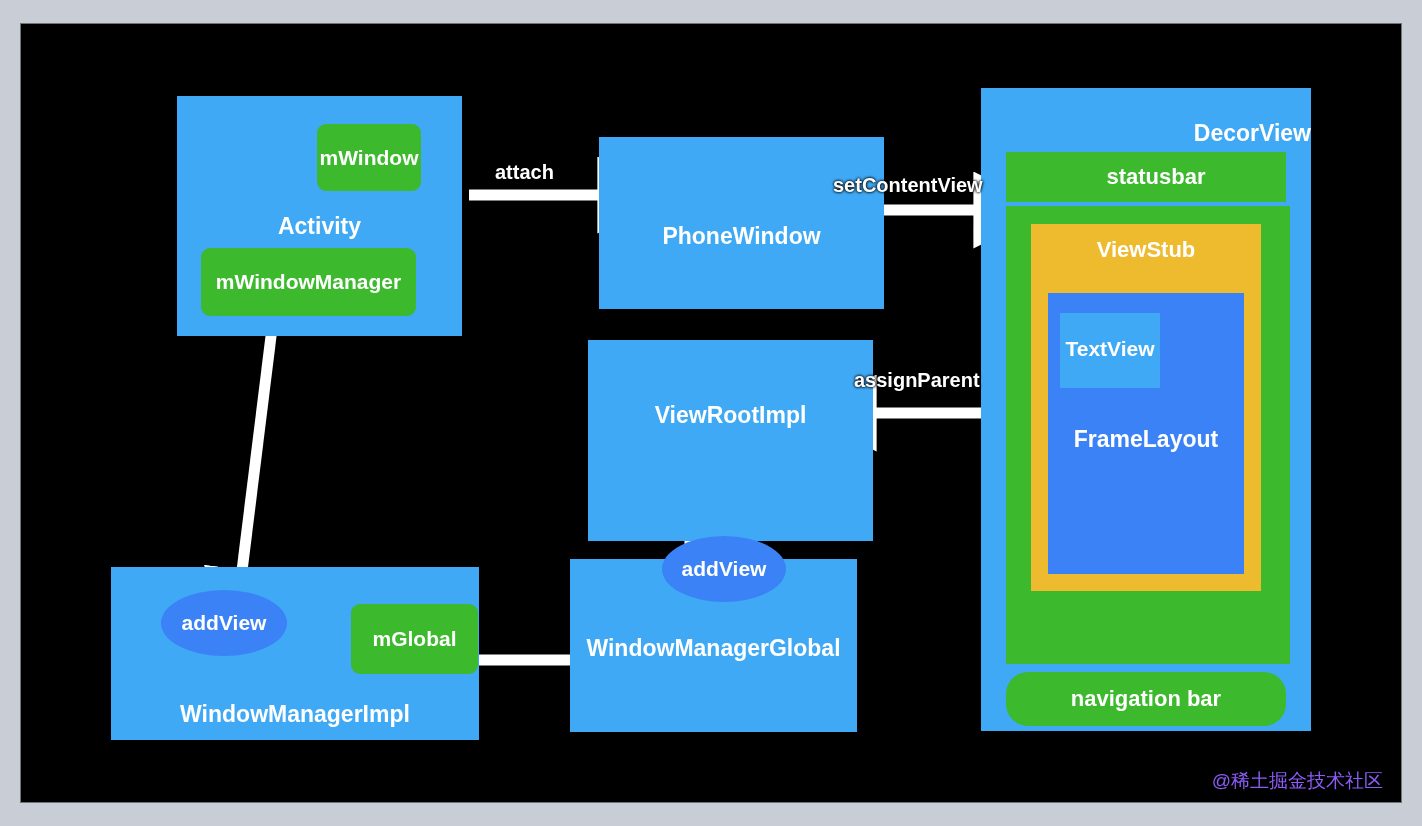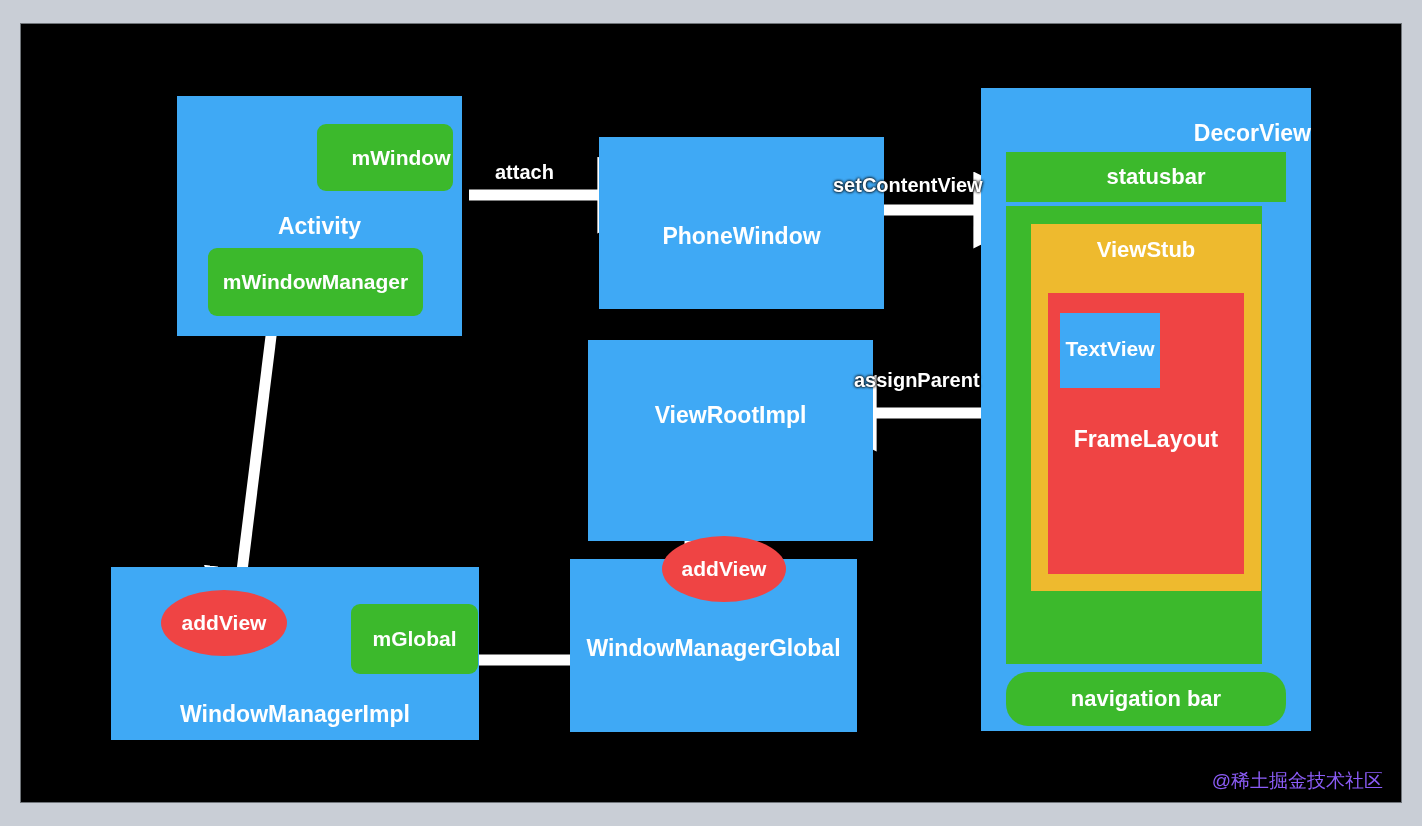--- a/index.html
+++ b/index.html
@@ -30,21 +30,21 @@
     position: absolute;
     box-sizing: border-box;
     color: #ffffff;
     font-weight: bold;
     text-align: center;
     white-space: nowrap;
   }
   .blue   { background: #3fa9f5; }
   .green  { background: #3cb92c; }
   .yellow { background: #eeba2e; }
-  .magenta{ background: #ef4444; }
+  .magenta{ background: #3b82f6; }
 
   .lbl {
     position: absolute;
     left: 0;
     right: 0;
     text-align: center;
     color: #ffffff;
     font-weight: bold;
     white-space: nowrap;
   }
@@ -124,25 +124,25 @@
       <g>
         <line x1="437" y1="636" x2="573" y2="636" stroke="#ffffff" stroke-width="11" marker-end="url(#ah-r)"></line>
       </g>
 
       <g>
         <line x1="253" y1="288" x2="219" y2="563" stroke="#ffffff" stroke-width="11" marker-end="url(#ah-r)"></line>
       </g>
     </svg>
 
     <div class="node blue" style="left:156px; top:72px; width:285px; height:240px;">
-      <div class="chip green rounded" style="left:140px; top:28px; width:104px; height:67px; font-size:21px;padding-left:32px;">
+      <div class="chip green rounded" style="left:140px; top:28px; width:104px; height:67px; font-size:21px;">
         <span>mWindow</span>
       </div>
       <div class="lbl" style="top:117px; font-size:23px;"><span>Activity</span></div>
-      <div class="chip green rounded" style="left:24px; top:152px; width:215px; height:68px; font-size:21px;margin-left:7px;">
+      <div class="chip green rounded" style="left:24px; top:152px; width:215px; height:68px; font-size:21px;">
         <span>mWindowManager</span>
       </div>
     </div>
 
     <div class="node blue" style="left:578px; top:113px; width:285px; height:172px;">
       <div class="lbl" style="top:86px; font-size:23px;"><span>PhoneWindow</span></div>
     </div>
 
     <div class="node blue" style="left:567px; top:316px; width:285px; height:201px;">
       <div class="lbl" style="top:62px; font-size:23px;"><span>ViewRootImpl</span></div>
@@ -165,21 +165,21 @@
       <div class="lbl" style="top:76px; font-size:23px;"><span>WindowManagerGlobal</span></div>
     </div>
 
     <div class="node blue" style="left:960px; top:64px; width:330px; height:643px;">
       <div class="lbl" style="top:32px; font-size:23px;text-align:right;"><span>DecorView</span></div>
 
       <div class="node green" style="left:25px; top:64px; width:280px; height:50px;">
         <div class="lbl" style="top:12px; font-size:22px;padding-left:20px;"><span>statusbar</span></div>
       </div>
 
-      <div class="node green" style="left:25px; top:118px; width:256px; height:458px;">
+      <div class="node green" style="left:25px; top:118px; width:284px; height:458px;">
 
         <div class="node yellow" style="left:25px; top:18px; width:230px; height:52px;">
           <div class="lbl" style="top:13px; font-size:22px;"><span>ViewStub</span></div>
         </div>
 
         <div class="node yellow" style="left:25px; top:70px; width:230px; height:315px;">
 
           <div class="node magenta" style="left:17px; top:17px; width:196px; height:281px;">
 
             <div class="node blue" style="left:12px; top:20px; width:100px; height:75px;">

